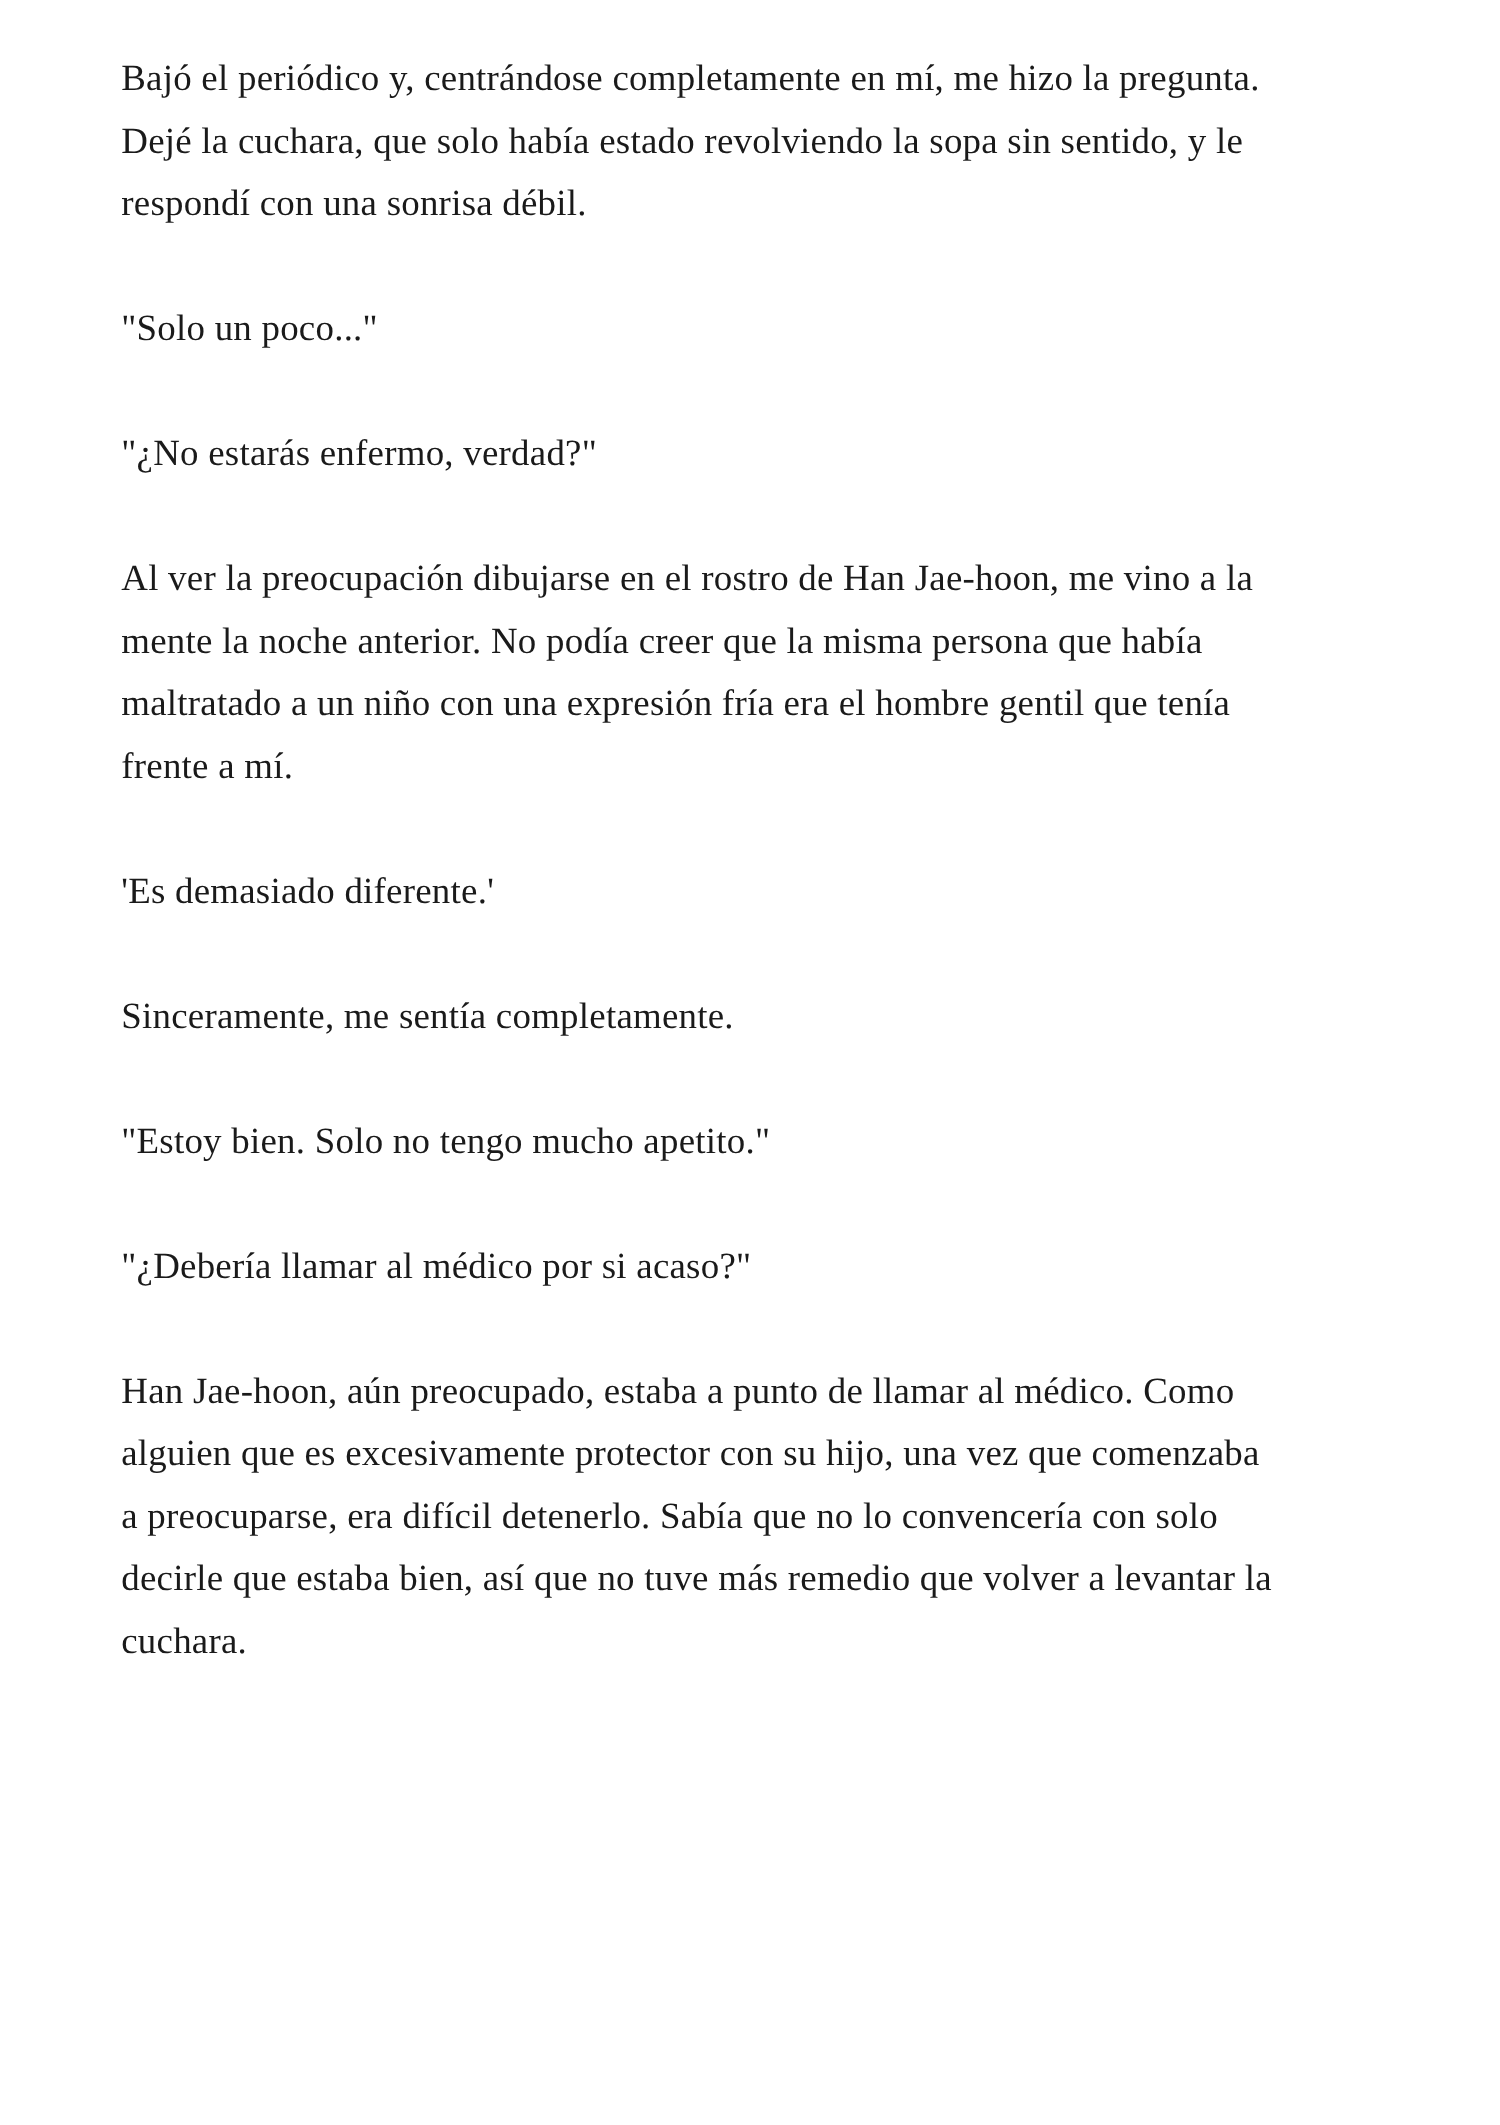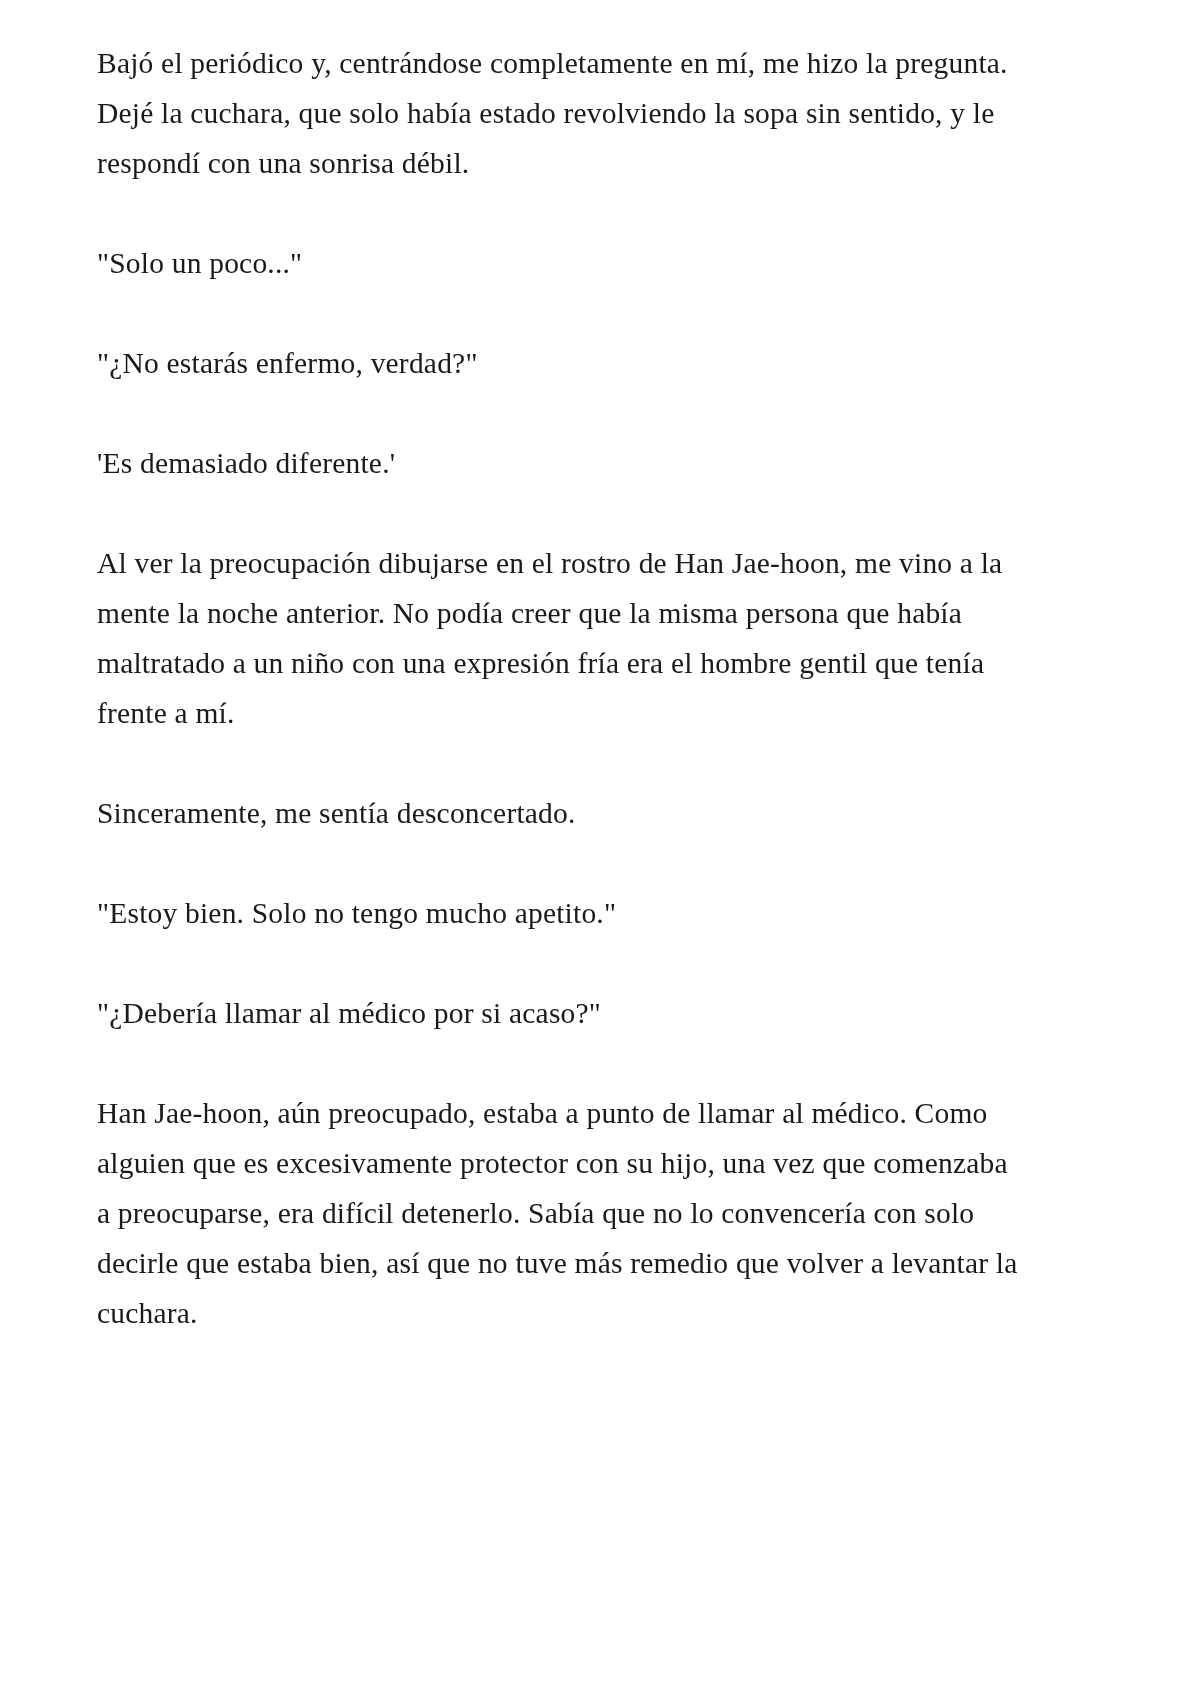--- a/index.html
+++ b/index.html
@@ -16,19 +16,19 @@
   }
   .para { margin: 0 0 50px 0; width: 930px; letter-spacing: 0.2px; }
 </style>
 </head>
 <body>
 
 <div class="page">
   <p class="para">Bajó el periódico y, centrándose completamente en mí, me hizo la pregunta. Dejé la cuchara, que solo había estado revolviendo la sopa sin sentido, y le respondí con una sonrisa débil.</p>
   <p class="para">"Solo un poco..."</p>
   <p class="para">"¿No estarás enfermo, verdad?"</p>
+  <p class="para">Al ver la preocupación dibujarse en el rostro de Han Jae-hoon, me vino a la mente la noche anterior. No podía creer que la misma persona que había maltratado a un niño con una expresión fría era el hombre gentil que tenía frente a mí.</p>
   <p class="para">'Es demasiado diferente.'</p>
-  <p class="para">Al ver la preocupación dibujarse en el rostro de Han Jae-hoon, me vino a la mente la noche anterior. No podía creer que la misma persona que había maltratado a un niño con una expresión fría era el hombre gentil que tenía frente a mí.</p>
-  <p class="para">Sinceramente, me sentía desconcertado.</p>
+  <p class="para">Sinceramente, me sentía completamente.</p>
   <p class="para">"Estoy bien. Solo no tengo mucho apetito."</p>
   <p class="para">"¿Debería llamar al médico por si acaso?"</p>
   <p class="para">Han Jae-hoon, aún preocupado, estaba a punto de llamar al médico. Como alguien que es excesivamente protector con su hijo, una vez que comenzaba a preocuparse, era difícil detenerlo. Sabía que no lo convencería con solo decirle que estaba bien, así que no tuve más remedio que volver a levantar la cuchara.</p>
 </div>
 
 </body></html>

